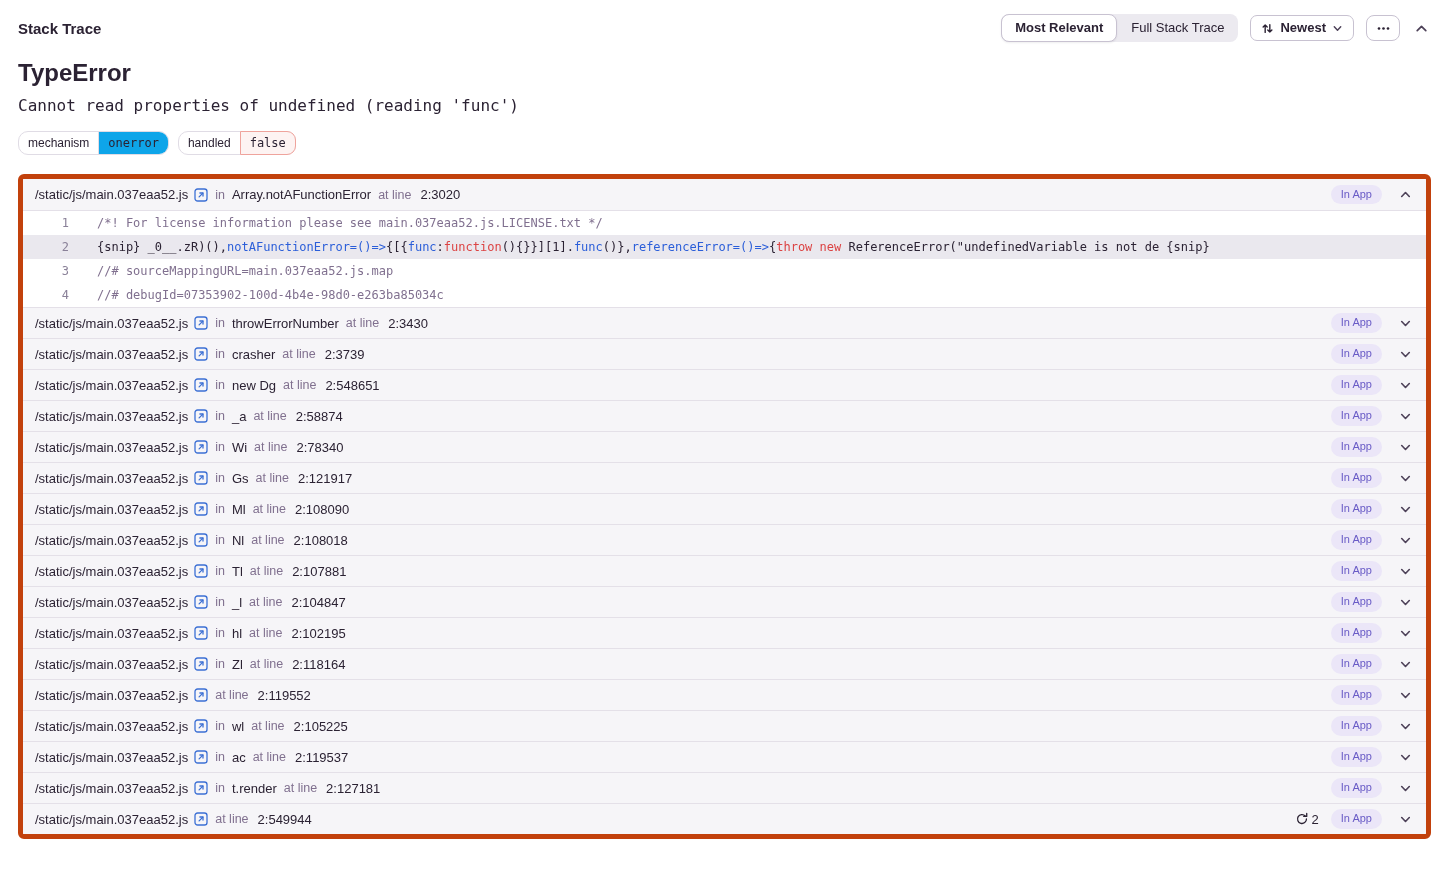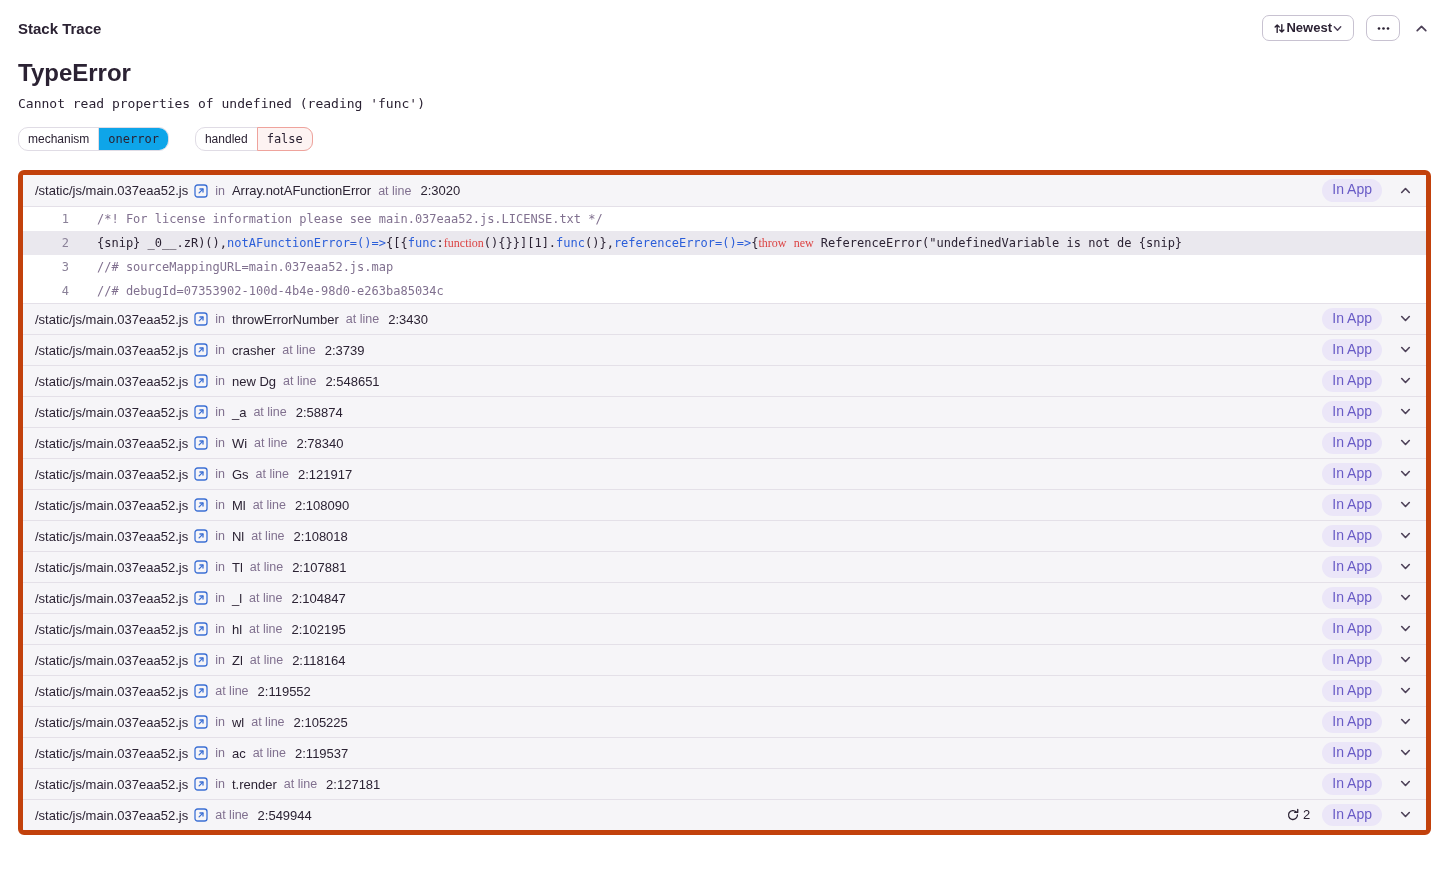--- a/index.html
+++ b/index.html
@@ -16,40 +16,40 @@
   .page-title { font-size: 15px; font-weight: 700; color: #2b2233; }
   .controls { display: flex; align-items: center; gap: 12px; }
   .seg { display: inline-flex; align-items: stretch; background: #eceaf0; border-radius: 8px; }
   .seg-btn {
     border: 1px solid transparent; background: transparent; cursor: pointer;
     font-family: "Liberation Sans", sans-serif; font-size: 13px; color: #2b2233;
     padding: 5px 13px; border-radius: 8px; line-height: 1.2; white-space: nowrap;
   }
   .seg-btn.active { background: #fff; border-color: #c8c2d1; font-weight: 700; box-shadow: 0 1px 2px rgba(43,34,51,0.08); }
   .sort-btn {
-    display: inline-flex; align-items: center; gap: 0; cursor: pointer;
+    display: inline-flex; align-items: center; gap: 6px; cursor: pointer;
     background: #fff; border: 1px solid #c8c2d1; border-radius: 7px;
     padding: 4px 10px; font-family: "Liberation Sans", sans-serif;
     font-size: 13px; font-weight: 700; color: #2b2233; line-height: 1.2;
   }
   .more-btn {
     display: inline-flex; align-items: center; justify-content: center; cursor: pointer;
     background: #fff; border: 1px solid #c8c2d1; border-radius: 8px;
     width: 34px; height: 26px;
   }
   .collapse-btn { background: none; border: none; cursor: pointer; display: inline-flex; align-items: center; padding: 2px; }
   .icon { display: inline-flex; align-items: center; line-height: 0; }
 
   
   .error-type { font-size: 24px; font-weight: 700; margin-top: 16px; color: #2b2233; }
   .error-message {
     margin-top: 9px; font-family: "DejaVu Sans Mono", "Liberation Mono", monospace;
-    font-size: 13px; color: #2b2233;
-  }
-  .tags { display: flex; gap: 26px; margin-top: 16px; }
+    font-size: 16px; color: #2b2233;
+  }
+  .tags { display: flex; gap: 9px; margin-top: 16px; }
   .tag { display: inline-flex; align-items: stretch; border: 1px solid #e0dce5; border-radius: 10px; font-size: 12px; background: #fff; }
   .tag-key { display: flex; align-items: center; padding: 4px 9px; color: #2b2233; }
   .tag-val {
     display: flex; align-items: center; padding: 4px 9px;
     font-family: "DejaVu Sans Mono", "Liberation Mono", monospace; font-size: 12px;
     background: #0ea5e9; border-left: 1px solid #e0dce5; border-radius: 0 9px 9px 0; color: #2b2233;
   }
   .tag-val.error {
     background: #fdf3f2; border: 1px solid #efa39c; border-radius: 0 9px 9px 0;
     margin: -1px; margin-left: 0;
@@ -65,47 +65,51 @@
   .frame > * { flex: none; }
   .f-path { font-size: 13px; color: #2b2233; margin-right: 6px; }
   .f-link { margin-right: 7px; }
   .f-in { font-size: 12.5px; color: #80708f; margin-right: 7px; }
   .f-fn { font-size: 13px; color: #2b2233; margin-right: 7px; }
   .f-atline { font-size: 12.5px; color: #80708f; margin-right: 9px; }
   .f-line { font-size: 13px; color: #2b2233; }
   .f-right { margin-left: auto; display: flex; align-items: center; gap: 12px; }
   .repeat { display: inline-flex; align-items: center; gap: 3px; font-size: 13px; color: #2b2233; }
   .badge {
-    background: #ebe6f8; color: #695bc6; font-size: 14px; font-weight: 400;
+    background: #ebe6f8; color: #695bc6; font-size: 11px; font-weight: 400;
     padding: 3px 10px 4px 10px; border-radius: 20px; line-height: 1.1;
   }
   .chev { width: 22px; display: inline-flex; justify-content: center; }
 
   
   .code { background: #fff; border-top: 1px solid #e4e0e8; }
   .code-line {
     display: flex; align-items: center; height: 24px;
     font-family: "DejaVu Sans Mono", "Liberation Mono", monospace; font-size: 12px;
     white-space: pre; overflow: hidden;
   }
   .code-line.active { background: #eae8ee; }
   .line-no { width: 46px; text-align: right; color: #8a8198; flex: none; }
   .line-text { margin-left: 28px; }
   .tok-comment { color: #80708f; }
   .tok-plain { color: #2b2233; }
   .tok-blue { color: #2b5ed9; }
-  .tok-red { color: #dc4343; font-family: Liberation Serif, serif; }
+  .tok-red { color: #dc4343; }
 </style>
 </head>
 <body>
 
 <div class="page">
   <div class="topbar">
     <h1 class="page-title">Stack Trace</h1>
     <div class="controls">
+      <div class="seg">
+        <button class="seg-btn active">Most Relevant</button>
+        <button class="seg-btn">Full Stack Trace</button>
+      </div>
       <button class="sort-btn">
         <span class="icon">
           <svg width="13" height="13" viewBox="0 0 14 14" fill="none" stroke="#2b2233" stroke-width="1.5" stroke-linecap="round" stroke-linejoin="round">
             <path d="M4.5 11.2 V3.2 M2.3 5.4 L4.5 3.2 L6.7 5.4"></path>
             <path d="M9.5 2.8 V10.8 M7.3 8.6 L9.5 10.8 L11.7 8.6"></path>
           </svg>
         </span>
         <span>Newest</span>
         <span class="icon">
           <svg width="11" height="11" viewBox="0 0 12 12" fill="none" stroke="#4d4158" stroke-width="1.6" stroke-linecap="round" stroke-linejoin="round">

